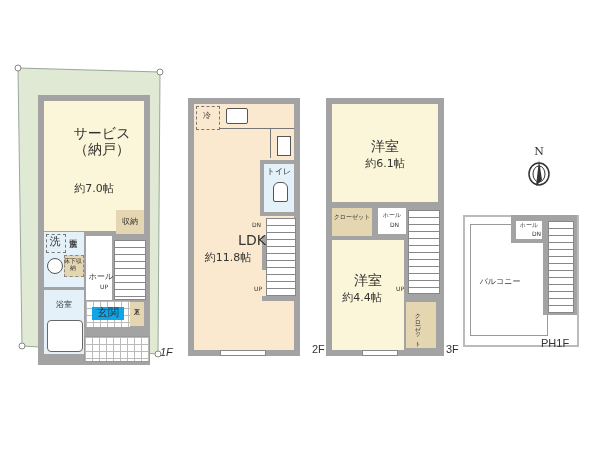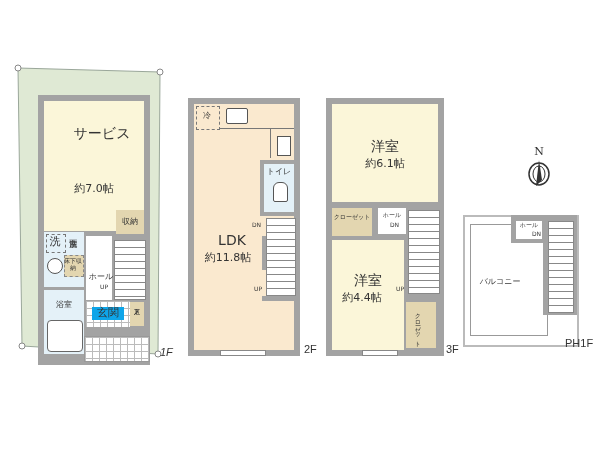--- a/index.html
+++ b/index.html
@@ -33,20 +33,21 @@
     <circle cx="146" cy="12" r="3" fill="#fff" stroke="#888"></circle>
     <circle cx="144" cy="294" r="3" fill="#fff" stroke="#888"></circle>
     <circle cx="8" cy="286" r="3" fill="#fff" stroke="#888"></circle>
   </svg>
 
   <div class="abs wall" style="left:38px;top:95px;width:112px;height:270px;"></div>
 
   <div class="abs room-yellow" style="left:44px;top:101px;width:100px;height:130px;"></div>
   <div class="label big" style="left:44px;top:125px;width:116px;">
     <div>サービス</div>
+    <div>（納戸）</div>
   </div>
   <div class="label mid" style="left:44px;top:183px;width:100px;">約7.0帖</div>
 
   <div class="abs room-closet" style="left:116px;top:210px;width:28px;height:24px;"></div>
   <div class="label sm" style="left:116px;top:217px;width:28px;">収納</div>
 
   <div class="abs room-blue" style="left:44px;top:232px;width:40px;height:55px;"></div>
   <div class="abs" style="left:46px;top:234px;width:18px;height:17px;border:1px dashed #777;"></div>
   <div class="label mid" style="left:46px;top:236px;width:18px;">洗</div>
   <div class="label sm vert" style="left:68px;top:233px;">洗面室</div>
@@ -89,26 +90,26 @@
   <div class="abs room-blue" style="left:264px;top:164px;width:30px;height:48px;"></div>
   <div class="label sm" style="left:264px;top:167px;width:30px;">トイレ</div>
   <div class="abs" style="left:273px;top:182px;width:13px;height:18px;border:1px solid #555;border-radius:6px 6px 2px 2px;background:#fff;"></div>
 
   <div class="abs stairs" style="left:266px;top:218px;width:28px;height:76px;"></div>
   <div class="abs wall" style="left:262px;top:236px;width:4px;height:34px;"></div>
   <div class="abs wall" style="left:262px;top:296px;width:38px;height:5px;"></div>
   <div class="label tiny" style="left:252px;top:222px;">DN</div>
   <div class="label tiny" style="left:254px;top:286px;">UP</div>
 
-  <div class="label big" style="left:192px;top:232px;width:80px;">LDK</div>
+  <div class="label big" style="left:212px;top:232px;width:80px;">LDK</div>
   <div class="label mid" style="left:194px;top:252px;width:68px;">約11.8帖</div>
 
   <div class="abs window" style="left:220px;top:350px;width:44px;height:4px;"></div>
 
-  <div class="floor-label" style="left:304px;top:343px;">2F</div>
+  <div class="floor-label" style="left:312px;top:343px;">2F</div>
 </div>
 
 <div>
   <div class="abs wall" style="left:326px;top:98px;width:118px;height:258px;"></div>
 
   <div class="abs room-yellow" style="left:332px;top:104px;width:106px;height:98px;"></div>
   <div class="label big" style="left:332px;top:138px;width:106px;">洋室</div>
   <div class="label mid" style="left:332px;top:158px;width:106px;">約6.1帖</div>
 
   <div class="abs room-closet" style="left:332px;top:208px;width:40px;height:28px;"></div>
@@ -138,21 +139,21 @@
   <div class="label sm" style="left:470px;top:277px;width:60px;">バルコニー</div>
 
   <div class="abs wall" style="left:511px;top:215px;width:66px;height:28px;"></div>
   <div class="abs room-white" style="left:516px;top:221px;width:26px;height:18px;"></div>
   <div class="label tiny" style="left:516px;top:222px;width:26px;">ホール</div>
   <div class="label tiny" style="left:532px;top:231px;">DN</div>
 
   <div class="abs wall" style="left:543px;top:243px;width:34px;height:72px;"></div>
   <div class="abs stairs" style="left:548px;top:221px;width:24px;height:90px;"></div>
 
-  <div class="floor-label" style="left:556px;top:337px;padding-left:9px;">PH1F</div>
+  <div class="floor-label" style="left:532px;top:337px;padding-left:9px;">PH1F</div>
 </div>
 
 <div>
   <div class="label" style="left:532px;top:146px;width:14px;font-size:11px;font-family:'DejaVu Serif',serif;">N</div>
   <svg class="abs" style="left:526px;top:160px;" width="26" height="28">
     <ellipse cx="13" cy="14" rx="10" ry="11" fill="none" stroke="#333" stroke-width="1.5"></ellipse>
     <ellipse cx="13" cy="14" rx="6" ry="8" fill="none" stroke="#333" stroke-width="1"></ellipse>
     <polygon points="13,0 10,26 16,20" fill="#333"></polygon>
   </svg>
 </div>

